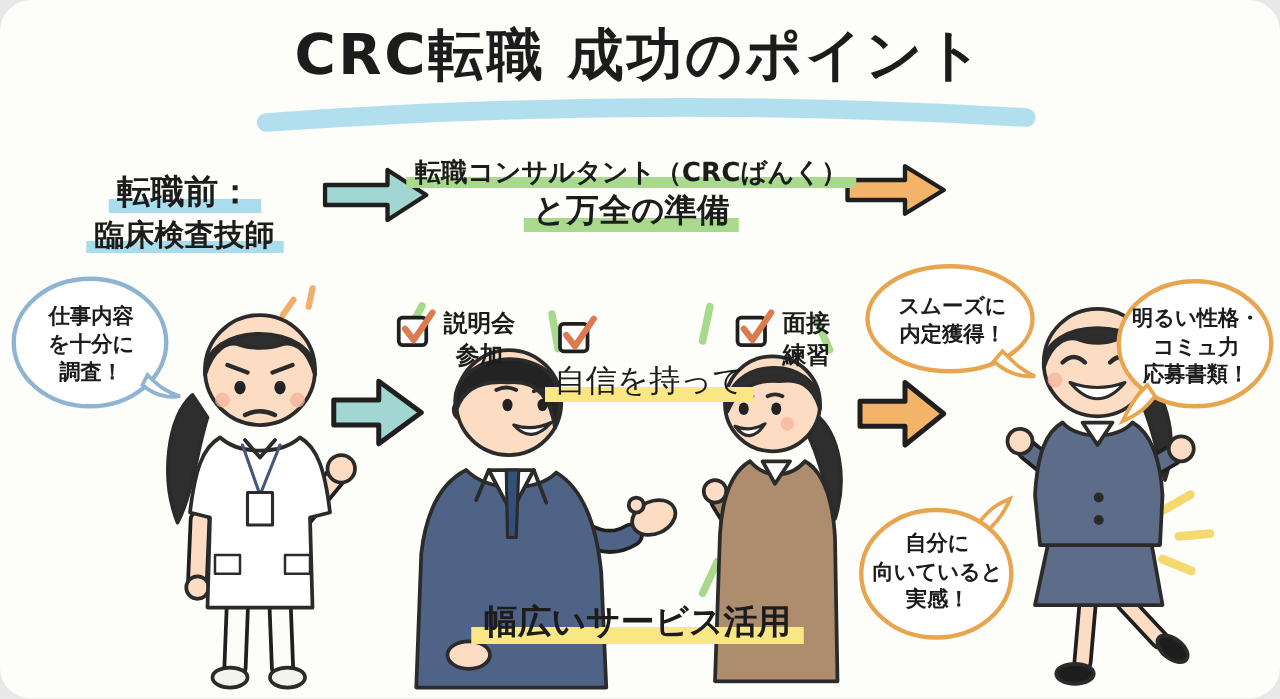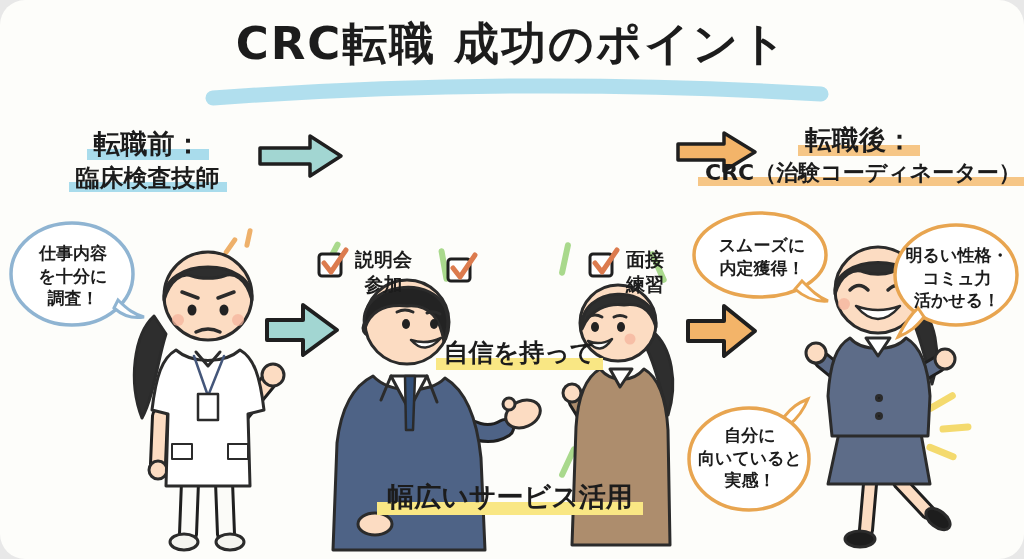--- a/index.html
+++ b/index.html
@@ -23,50 +23,50 @@
   
   .check-item{display:flex;align-items:flex-start;gap:4px;z-index:3;margin-top:40px;}
   .check-label{font-size:19px;font-weight:bold;white-space:pre-line;text-align:center;line-height:1.3;margin-top:2px;}
   
   .bubble{z-index:4;}
   .bubble svg{position:absolute;left:0;top:0;overflow:visible;}
   .btxt{position:absolute;inset:0;display:flex;align-items:center;justify-content:center;
         text-align:center;font-weight:bold;font-size:17px;line-height:1.35;white-space:pre-line;}
   
   .slogan{z-index:4;text-align:center;line-height:1.3;}
-  .slogan .ln{display:inline-block;font-weight:bold;padding:1px 8px;margin-top:48px;}
+  .slogan .ln{display:inline-block;font-weight:normal;padding:1px 8px;}
   .footer-note{z-index:4;text-align:center;}
   .footer-note .ln{display:inline-block;font-weight:bold;font-size:27px;padding:2px 10px;}
   
   .ray{position:absolute;border-radius:4px;z-index:1;}
   .ray.g{width:6px;height:34px;background:#a9d98c;}
   .ray.y{width:7px;height:32px;background:#f4da6e;}
   .ray.o{width:5px;height:20px;background:#eeb06a;}
   .char{z-index:2;}
 </style>
 </head>
 <body>
 
 <div class="canvas">
 
   <div class="abs title">CRC転職 成功のポイント</div>
   <svg class="abs" style="left:205px;top:74px;z-index:1;" width="625" height="32" viewBox="0 0 625 32">
     <path d="M8,24 Q312,2 616,20" fill="none" stroke="#a9dcec" stroke-width="15" stroke-linecap="round" opacity="0.9"></path>
   </svg>
 
-  <div class="abs heading" style="left:25px;top:126px;width:245px;">
+  <div class="abs heading" style="left:25px;top:136px;width:245px;">
     <span class="ln hl-blue" style="font-size:27px;">転職前：</span><br>
     <span class="ln hl-blue" style="font-size:24px;">臨床検査技師</span>
   </div>
 
-
-  <div class="abs heading" style="left:698px;top:122px;width:322px;">
-    <span class="ln hl-orange" style="font-size:27px;">転職後：</span><br>
-    <span class="ln hl-orange" style="font-size:22px;">CRC（治験コーディネーター）</span>
-  </div>
+  <div class="abs heading" style="left:325px;top:124px;width:360px;">
+    <span class="ln hl-green" style="font-size:21px;">転職コンサルタント（CRCばんく）</span><br>
+    <span class="ln hl-green" style="font-size:26px;">と万全の準備</span>
+  </div>
+
 
   <svg class="abs" style="left:258px;top:132px;z-index:2;" width="86" height="48" viewBox="0 0 86 48">
     <path d="M2,16 H52 V4 L83,24 L52,44 V32 H2 Z" fill="#a2d6d2" stroke="#1f1f1f" stroke-width="3.5" stroke-linejoin="round"></path>
   </svg>
   <svg class="abs" style="left:676px;top:130px;z-index:2;" width="82" height="44" viewBox="0 0 82 44">
     <path d="M2,14 H48 V3 L79,22 L48,41 V30 H2 Z" fill="#f3b469" stroke="#1f1f1f" stroke-width="3.5" stroke-linejoin="round"></path>
   </svg>
   <svg class="abs" style="left:262px;top:300px;z-index:2;" width="80" height="60" viewBox="0 0 80 60">
     <path d="M5,20 H41 V5 L75,30 L41,55 V40 H5 Z" fill="#a2d6d2" stroke="#1f1f1f" stroke-width="4" stroke-linejoin="round"></path>
   </svg>
@@ -122,21 +122,21 @@
     <div class="btxt">スムーズに
 内定獲得！</div>
   </div>
   <div class="abs bubble" style="left:892px;top:223px;width:130px;height:110px;">
     <svg width="130" height="110" viewBox="0 0 130 110">
       <ellipse cx="64" cy="52" rx="61" ry="50" fill="#fff" stroke="#e8a550" stroke-width="3.5"></ellipse>
       <path d="M32,94 C24,104 18,109 6,114 C13,100 18,92 26,85 Z" fill="#fff" stroke="#e8a550" stroke-width="3"></path>
     </svg>
     <div class="btxt">明るい性格・
 コミュ力
-活かせる！</div>
+応募書類！</div>
   </div>
   <div class="abs bubble" style="left:686px;top:403px;width:128px;height:110px;">
     <svg width="128" height="110" viewBox="0 0 128 110">
       <path d="M98,14 C106,4 112,0 122,-4 C118,6 112,15 103,22 Z" fill="#fff" stroke="#e8a550" stroke-width="3"></path>
       <ellipse cx="63" cy="56" rx="60" ry="51" fill="#fff" stroke="#e8a550" stroke-width="3.5"></ellipse>
     </svg>
     <div class="btxt">自分に
 向いていると
 実感！</div>
   </div>

